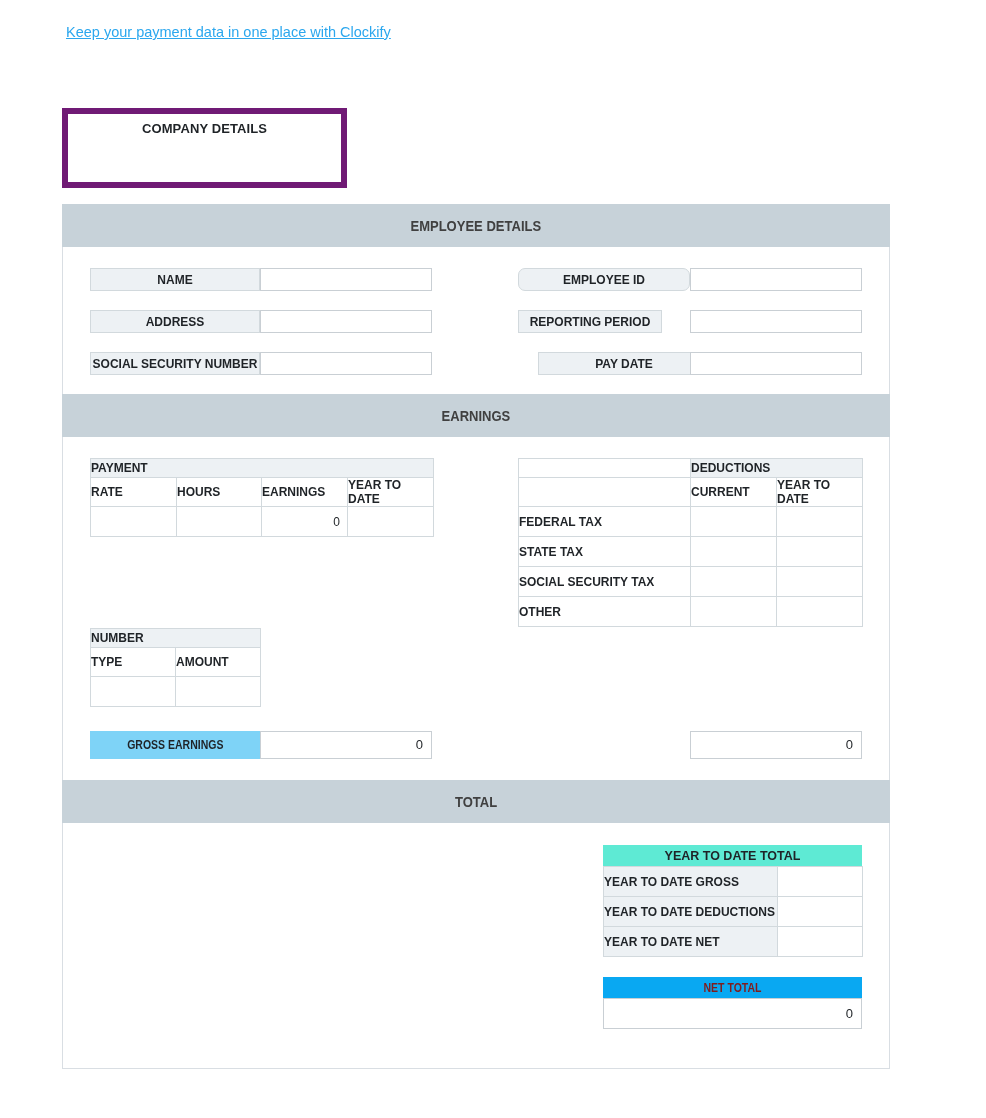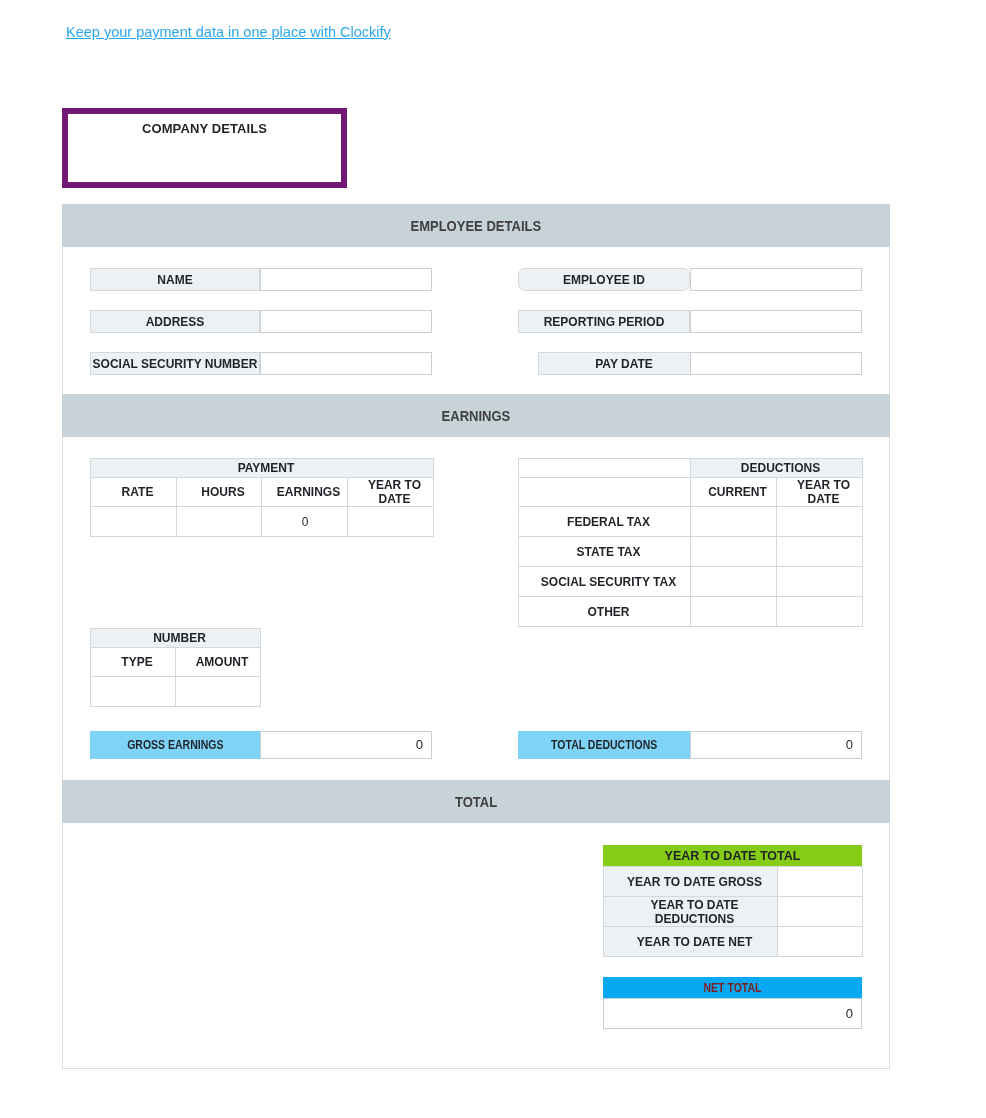--- a/index.html
+++ b/index.html
@@ -23,34 +23,34 @@
   
   .sec { left: 62px; width: 828px; height: 43px; background: #c7d2d9; display: flex; align-items: center; justify-content: center; font-weight: bold; font-size: 15.5px; color: #404040; }
   .cond { display: inline-block; transform: scaleX(0.84); }
 
   
   .fld-label { height: 23px; background: #edf1f4; border: 1px solid #d2d9dd; display: flex; align-items: center; justify-content: center; font-weight: bold; font-size: 12px; }
   .fld-value { height: 23px; background: #fff; border: 1px solid #c9cfd4; }
 
   
   table.t { position: absolute; border-collapse: collapse; table-layout: fixed; }
-  table.t td { border: 1px solid #d2d9dd; font-size: 12px; text-align: center; overflow: hidden; padding-left: 8px; }
+  table.t td { border: 1px solid #d2d9dd; font-size: 12px; overflow: hidden; }
   td.t-title { background: #edf1f4; font-weight: bold; height: 19px; }
   td.t-head { background: #fff; font-weight: bold; height: 29px; }
   td.t-cell { background: #fff; height: 30px; }
   td.t-rowlabel { background: #fff; font-weight: bold; height: 30px; }
   td.ghost { border: none; background: transparent; }
   td.num { text-align: right; padding-right: 7px; font-size: 13px; font-weight: normal; }
 
   
   .blue-label { height: 28px; background: #7ed3f7; display: flex; align-items: center; justify-content: center; font-weight: bold; font-size: 12.5px; }
   .blue-value { height: 28px; background: #fff; border: 1px solid #c9cfd4; font-size: 13px; text-align: right; line-height: 26px; padding-right: 8px; }
 
   
-  .ytd-title { height: 21px; background: #84cc16; display: flex; align-items: center; justify-content: center; font-weight: bold; font-size: 12.5px; }
+  .ytd-title { height: 21px; background: #5eead4; display: flex; align-items: center; justify-content: center; font-weight: bold; font-size: 12.5px; }
   .net-title { height: 21px; background: #09a8f2; display: flex; align-items: center; justify-content: center; font-weight: bold; font-size: 12.5px; color: #7f1d1d; }
   .net-value { height: 31px; background: #fff; border: 1px solid #c9cfd4; font-size: 13px; text-align: right; line-height: 29px; padding-right: 8px; }
 </style>
 </head>
 <body>
 
 <div class="page">
 
   <a class="abs clockify-link">Keep your payment data in one place with Clockify</a>
 
@@ -70,21 +70,21 @@
 
   <div class="abs fld-label" style="left:90px; top:310px; width:170px;">ADDRESS</div>
   <div class="abs fld-value" style="left:260px; top:310px; width:172px;"></div>
 
   <div class="abs fld-label" style="left:90px; top:352px; width:170px;">SOCIAL SECURITY NUMBER</div>
   <div class="abs fld-value" style="left:260px; top:352px; width:172px;"></div>
 
   <div class="abs fld-label" style="left:518px; top:268px; width:172px;border-radius:7px;">EMPLOYEE ID</div>
   <div class="abs fld-value" style="left:690px; top:268px; width:172px;"></div>
 
-  <div class="abs fld-label" style="left:518px; top:310px; width:172px;">REPORTING PERIOD</div>
+  <div class="abs fld-label" style="left:518px; top:310px; width:144px;">REPORTING PERIOD</div>
   <div class="abs fld-value" style="left:690px; top:310px; width:172px;"></div>
 
   <div class="abs fld-label" style="left:518px; top:352px; width:172px;margin-left:20px;">PAY DATE</div>
   <div class="abs fld-value" style="left:690px; top:352px; width:172px;"></div>
 
   <div class="abs sec" style="top:394px;">
     <span class="cond">EARNINGS</span>
   </div>
 
   <table class="t" style="left:90px; top:458px; width:343px;">
@@ -170,23 +170,20 @@
       <td class="t-cell"></td>
     </tr>
   </tbody>
     </table>
 
   <div class="abs blue-label" style="left:90px; top:731px; width:170px;">
     <span class="cond">GROSS EARNINGS</span>
   </div>
   <div class="abs blue-value" style="left:260px; top:731px; width:172px;">0</div>
 
-  <div class="abs blue-label" style="left:518px; top:731px; width:172px;">
-    <span class="cond">TOTAL DEDUCTIONS</span>
-  </div>
   <div class="abs blue-value" style="left:690px; top:731px; width:172px;">0</div>
 
   <div class="abs sec" style="top:780px;">
     <span class="cond">TOTAL</span>
   </div>
 
   <div class="abs ytd-title" style="left:603px; top:845px; width:259px;">
     <span>YEAR TO DATE TOTAL</span>
   </div>
   <table class="t" style="left:603px; top:866px; width:259px;">

